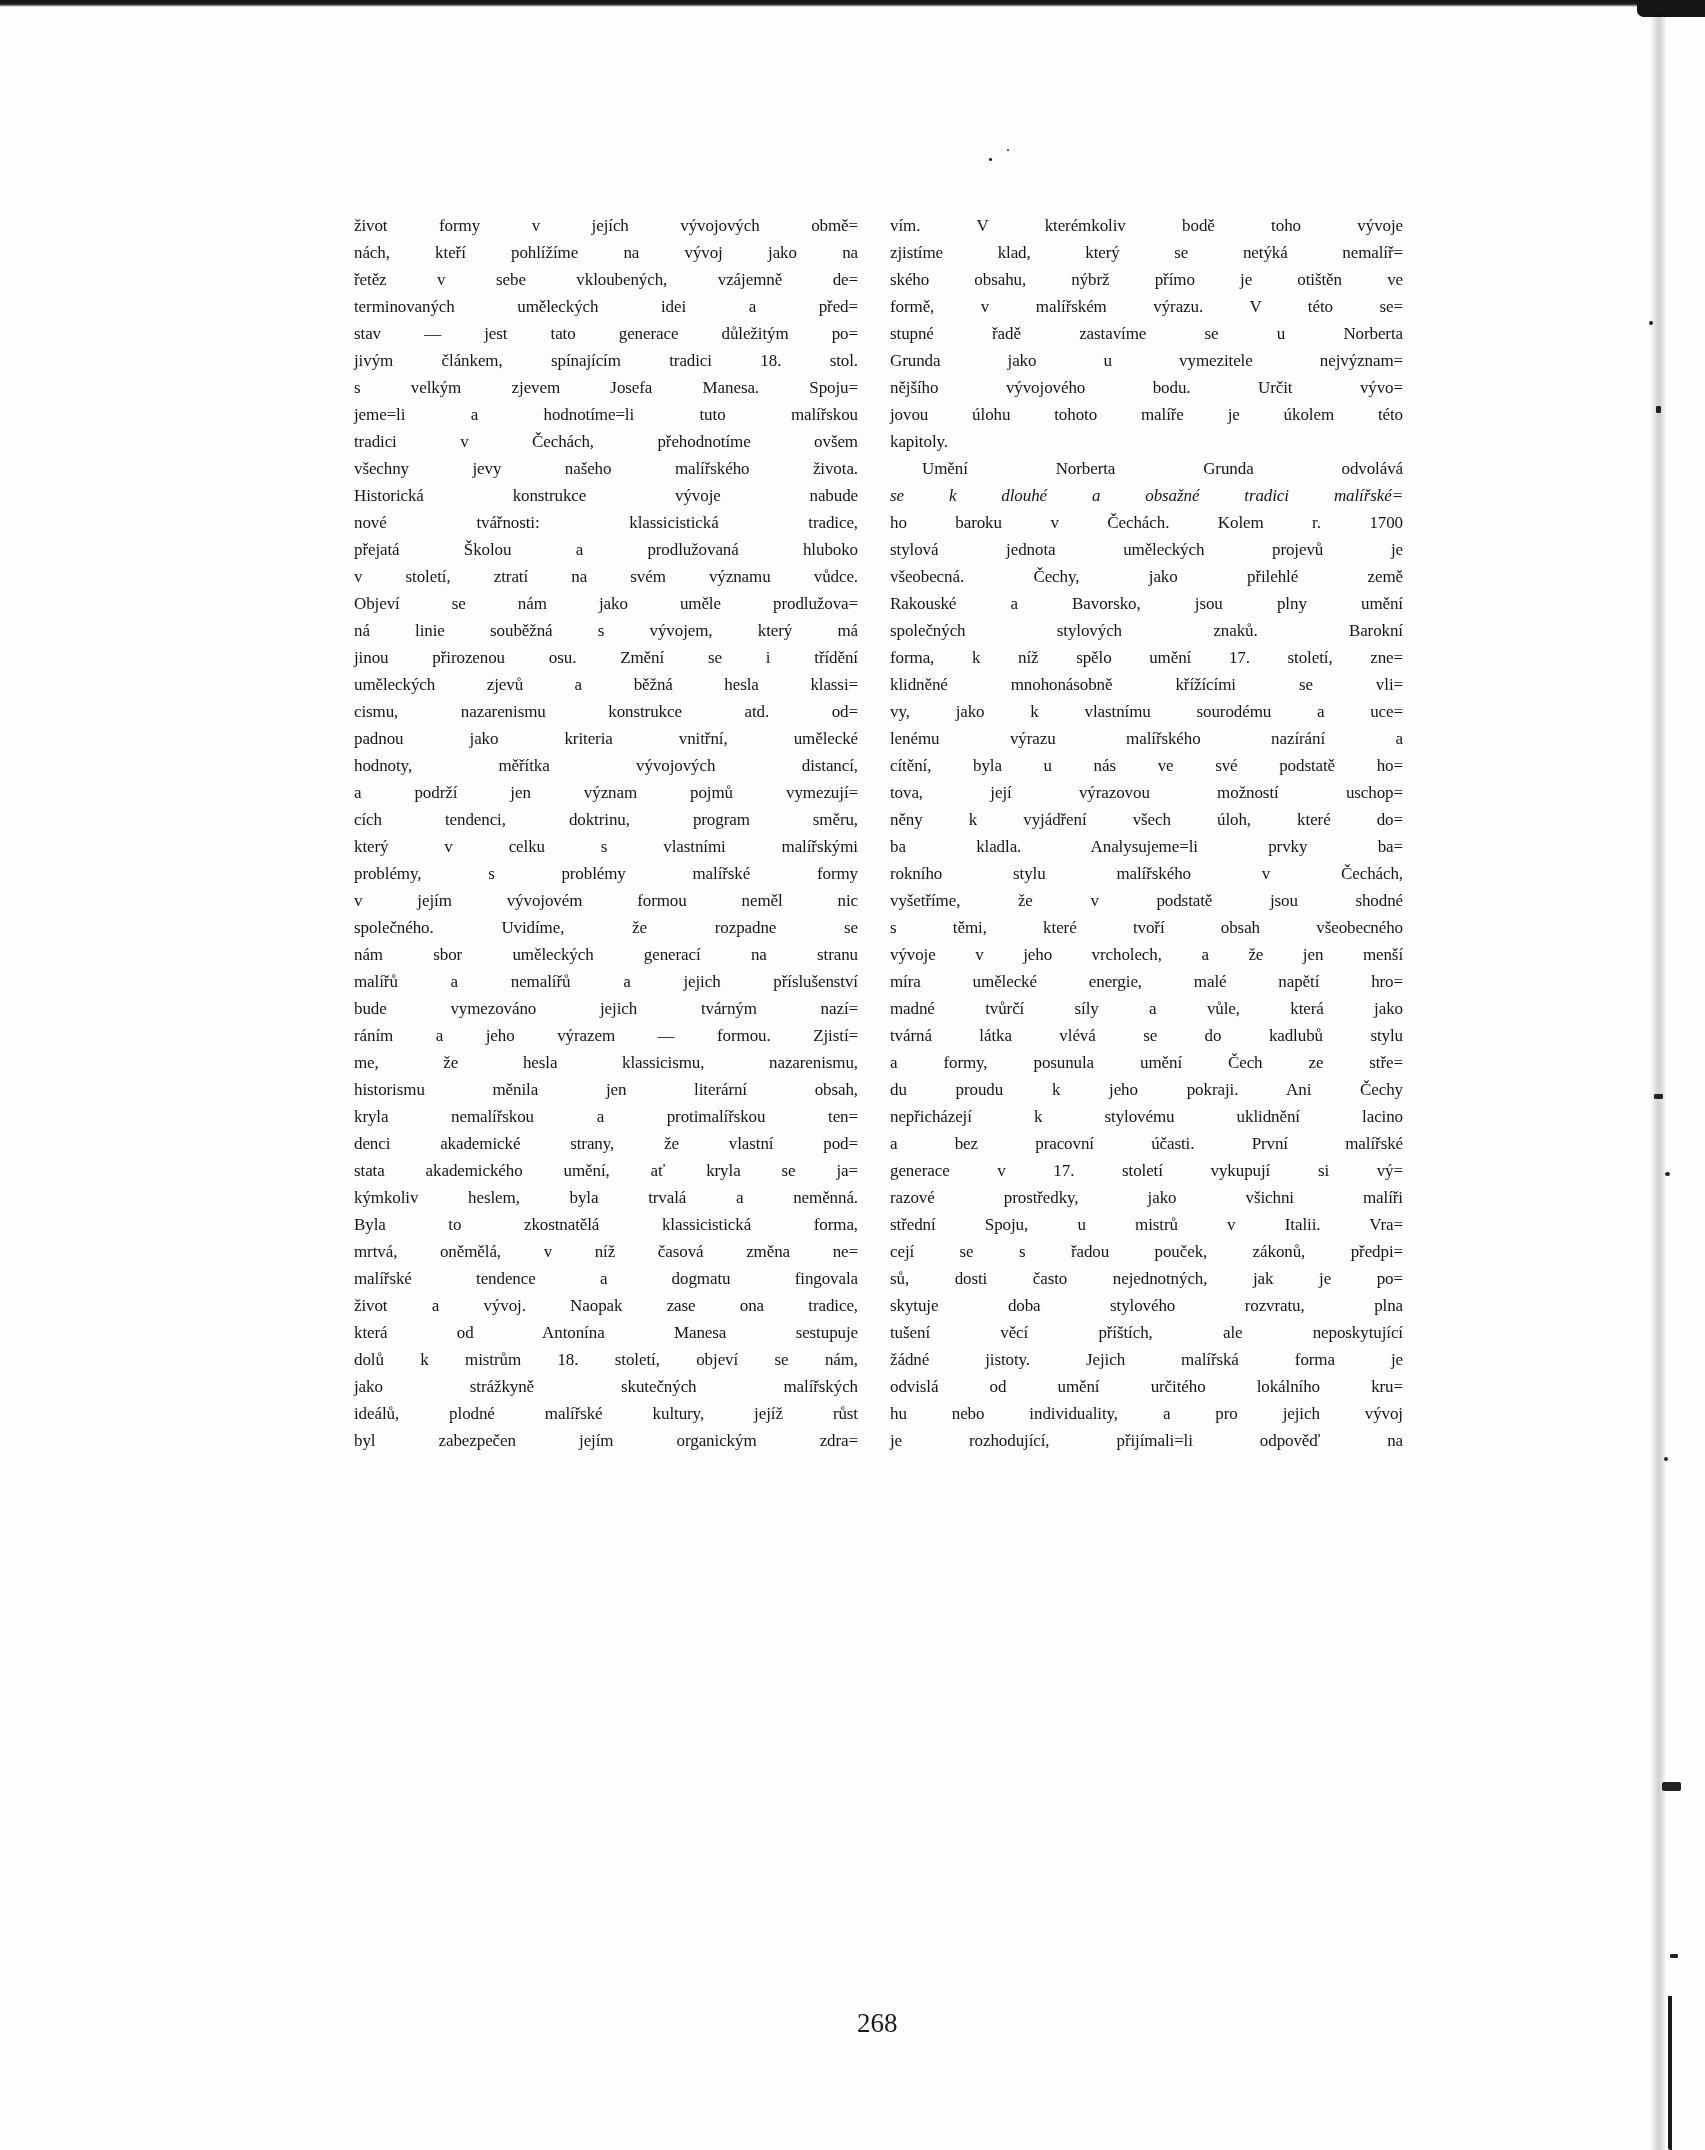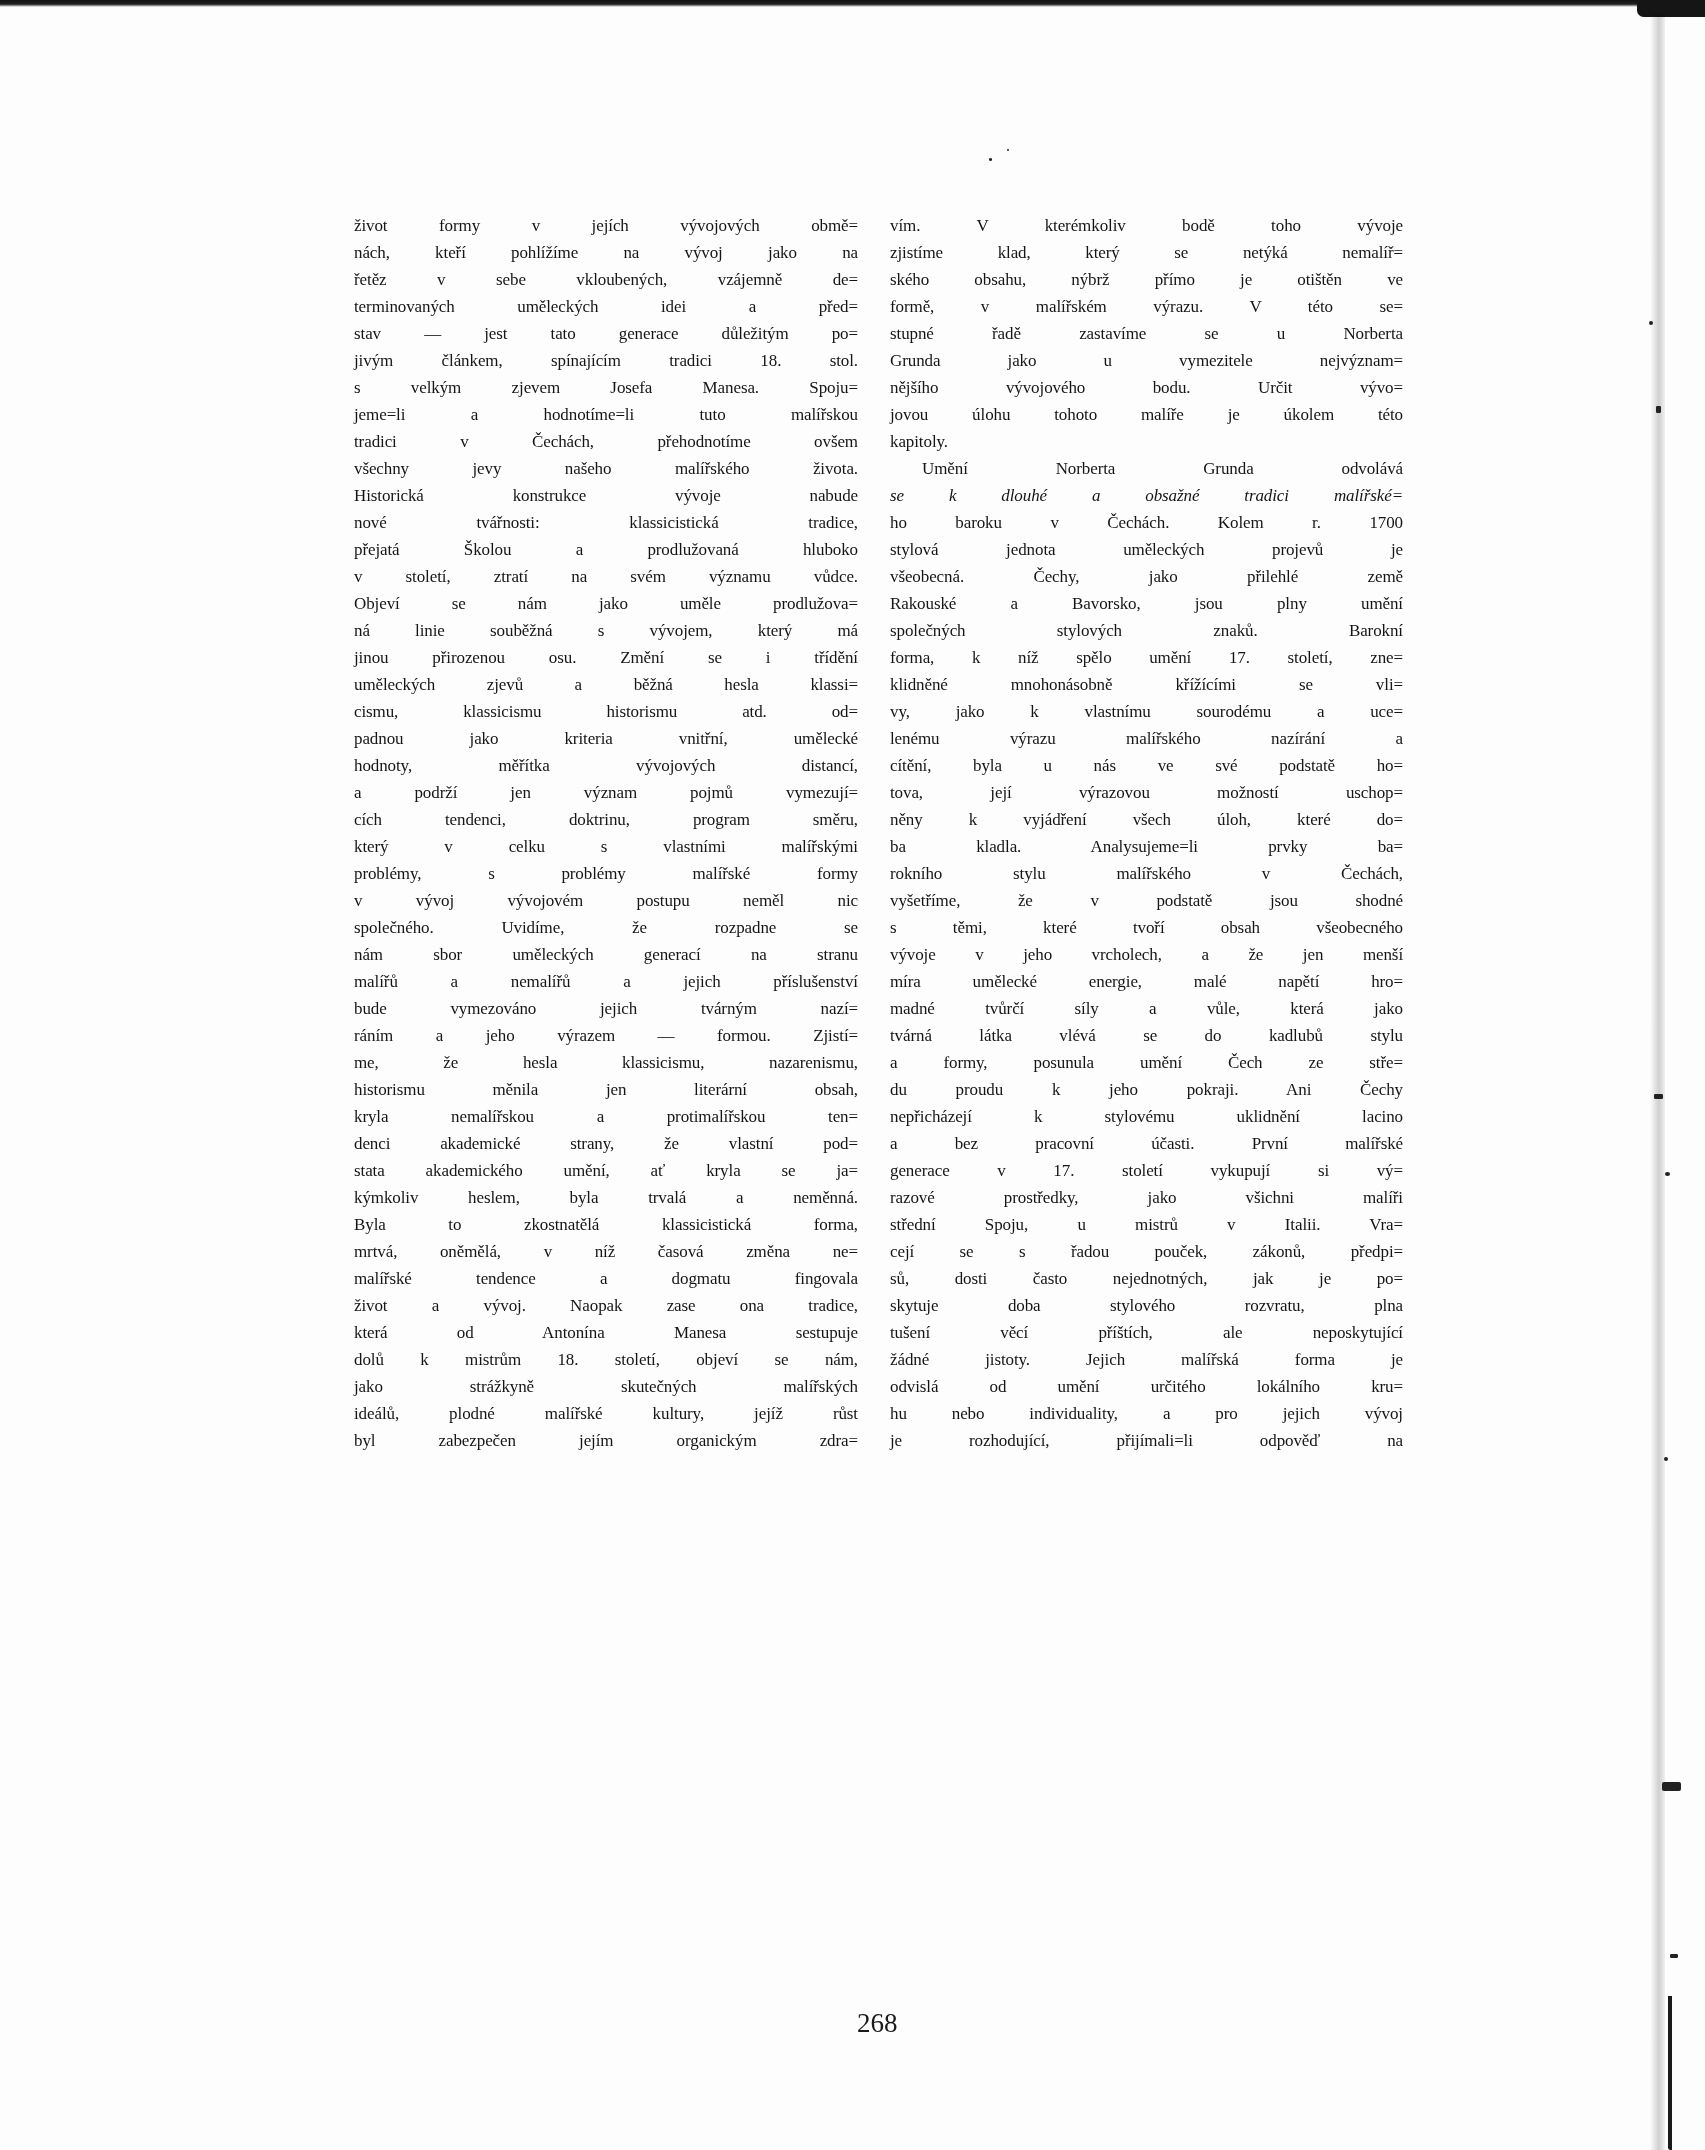--- a/index.html
+++ b/index.html
@@ -105,28 +105,28 @@
     <span class="line" style="white-space: nowrap; text-align: left; display: block;"><span style="white-space: nowrap; word-spacing: 0px;">tradici v Čechách, přehodnotíme ovšem</span></span>
     <span class="line" style="white-space: nowrap; text-align: left; display: block;"><span style="white-space: nowrap; word-spacing: 0px;">všechny jevy našeho malířského života.</span></span>
     <span class="line" style="white-space: nowrap; text-align: left; display: block;"><span style="white-space: nowrap; word-spacing: 0px;">Historická konstrukce vývoje nabude</span></span>
     <span class="line" style="white-space: nowrap; text-align: left; display: block;"><span style="white-space: nowrap; word-spacing: 0px;">nové tvářnosti: klassicistická tradice,</span></span>
     <span class="line" style="white-space: nowrap; text-align: left; display: block;"><span style="white-space: nowrap; word-spacing: 0px;">přejatá Školou a prodlužovaná hluboko</span></span>
     <span class="line" style="white-space: nowrap; text-align: left; display: block;"><span style="white-space: nowrap; word-spacing: 0px;">v století, ztratí na svém významu vůdce.</span></span>
     <span class="line" style="white-space: nowrap; text-align: left; display: block;"><span style="white-space: nowrap; word-spacing: 0px;">Objeví se nám jako uměle prodlužova=</span></span>
     <span class="line" style="white-space: nowrap; text-align: left; display: block;"><span style="white-space: nowrap; word-spacing: 0px;">ná linie souběžná s vývojem, který má</span></span>
     <span class="line" style="white-space: nowrap; text-align: left; display: block;"><span style="white-space: nowrap; word-spacing: 0px;">jinou přirozenou osu. Změní se i třídění</span></span>
     <span class="line" style="white-space: nowrap; text-align: left; display: block;"><span style="white-space: nowrap; word-spacing: 0px;">uměleckých zjevů a běžná hesla klassi=</span></span>
-    <span class="line" style="white-space: nowrap; text-align: left; display: block;"><span style="white-space: nowrap; word-spacing: 0px;">cismu, klassicismu historismu atd. od=</span></span>
+    <span class="line" style="white-space: nowrap; text-align: left; display: block;"><span style="white-space: nowrap; word-spacing: 0px;">cismu, nazarenismu konstrukce atd. od=</span></span>
     <span class="line" style="white-space: nowrap; text-align: left; display: block;"><span style="white-space: nowrap; word-spacing: 0px;">padnou jako kriteria vnitřní, umělecké</span></span>
     <span class="line" style="white-space: nowrap; text-align: left; display: block;"><span style="white-space: nowrap; word-spacing: 0px;">hodnoty, měřítka vývojových distancí,</span></span>
     <span class="line" style="white-space: nowrap; text-align: left; display: block;"><span style="white-space: nowrap; word-spacing: 0px;">a podrží jen význam pojmů vymezují=</span></span>
     <span class="line" style="white-space: nowrap; text-align: left; display: block;"><span style="white-space: nowrap; word-spacing: 0px;">cích tendenci, doktrinu, program směru,</span></span>
     <span class="line" style="white-space: nowrap; text-align: left; display: block;"><span style="white-space: nowrap; word-spacing: 0px;">který v celku s vlastními malířskými</span></span>
     <span class="line" style="white-space: nowrap; text-align: left; display: block;"><span style="white-space: nowrap; word-spacing: 0px;">problémy, s problémy malířské formy</span></span>
-    <span class="line" style="white-space: nowrap; text-align: left; display: block;"><span style="white-space: nowrap; word-spacing: 0px;">v vývoj vývojovém postupu neměl nic</span></span>
+    <span class="line" style="white-space: nowrap; text-align: left; display: block;"><span style="white-space: nowrap; word-spacing: 0px;">v jejím vývojovém formou neměl nic</span></span>
     <span class="line" style="white-space: nowrap; text-align: left; display: block;"><span style="white-space: nowrap; word-spacing: 0px;">společného. Uvidíme, že rozpadne se</span></span>
     <span class="line" style="white-space: nowrap; text-align: left; display: block;"><span style="white-space: nowrap; word-spacing: 0px;">nám sbor uměleckých generací na stranu</span></span>
     <span class="line" style="white-space: nowrap; text-align: left; display: block;"><span style="white-space: nowrap; word-spacing: 0px;">malířů a nemalířů a jejich příslušenství</span></span>
     <span class="line" style="white-space: nowrap; text-align: left; display: block;"><span style="white-space: nowrap; word-spacing: 0px;">bude vymezováno jejich tvárným nazí=</span></span>
     <span class="line" style="white-space: nowrap; text-align: left; display: block;"><span style="white-space: nowrap; word-spacing: 0px;">ráním a jeho výrazem — formou. Zjistí=</span></span>
     <span class="line" style="white-space: nowrap; text-align: left; display: block;"><span style="white-space: nowrap; word-spacing: 0px;">me, že hesla klassicismu, nazarenismu,</span></span>
     <span class="line" style="white-space: nowrap; text-align: left; display: block;"><span style="white-space: nowrap; word-spacing: 0px;">historismu měnila jen literární obsah,</span></span>
     <span class="line" style="white-space: nowrap; text-align: left; display: block;"><span style="white-space: nowrap; word-spacing: 0px;">kryla nemalířskou a protimalířskou ten=</span></span>
     <span class="line" style="white-space: nowrap; text-align: left; display: block;"><span style="white-space: nowrap; word-spacing: 0px;">denci akademické strany, že vlastní pod=</span></span>
     <span class="line" style="white-space: nowrap; text-align: left; display: block;"><span style="white-space: nowrap; word-spacing: 0px;">stata akademického umění, ať kryla se ja=</span></span>

